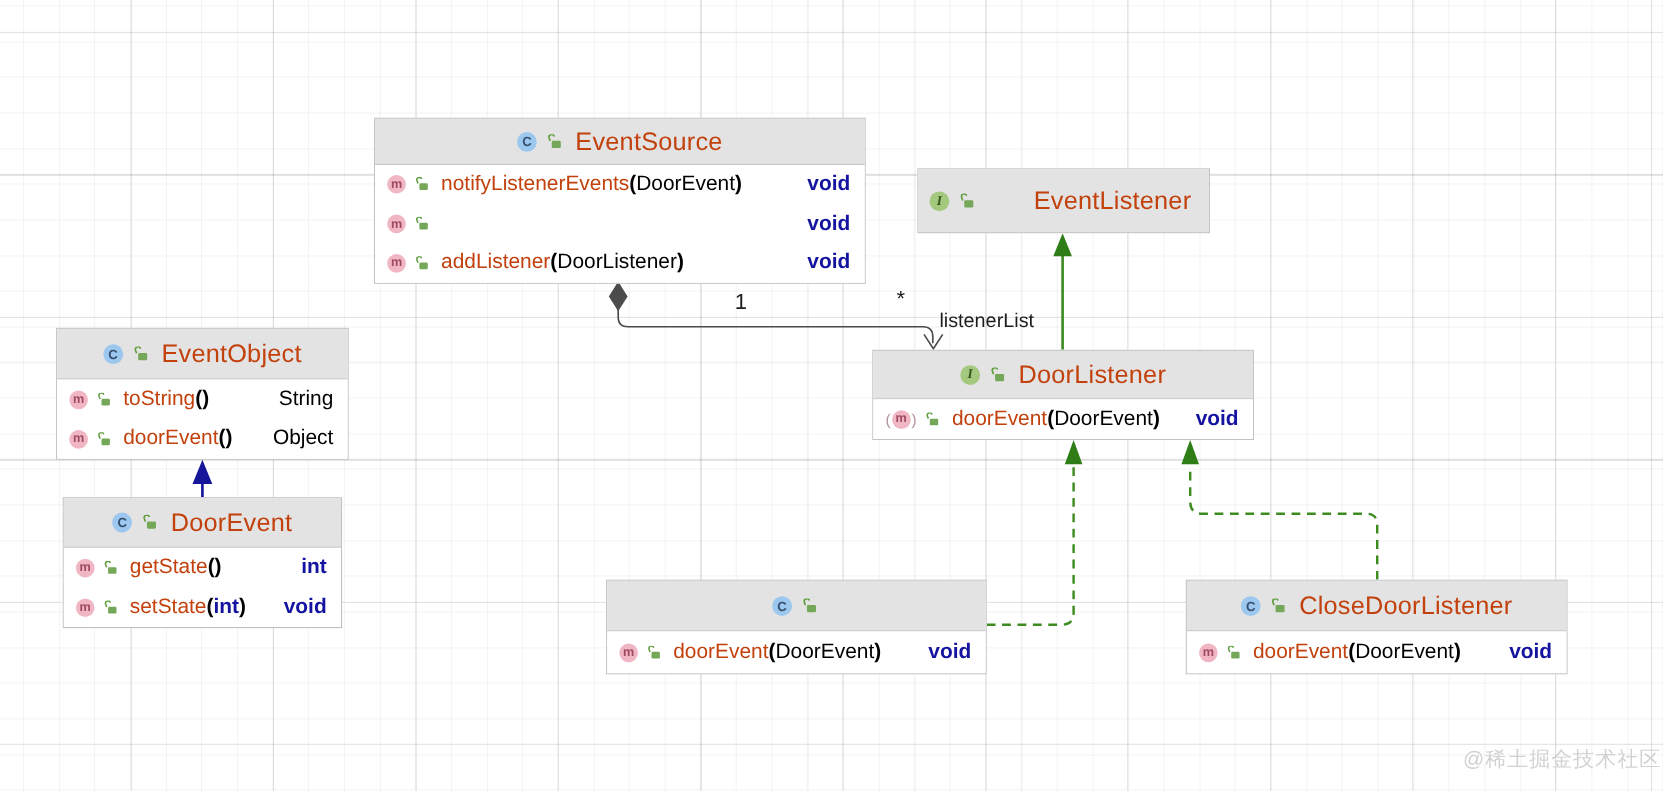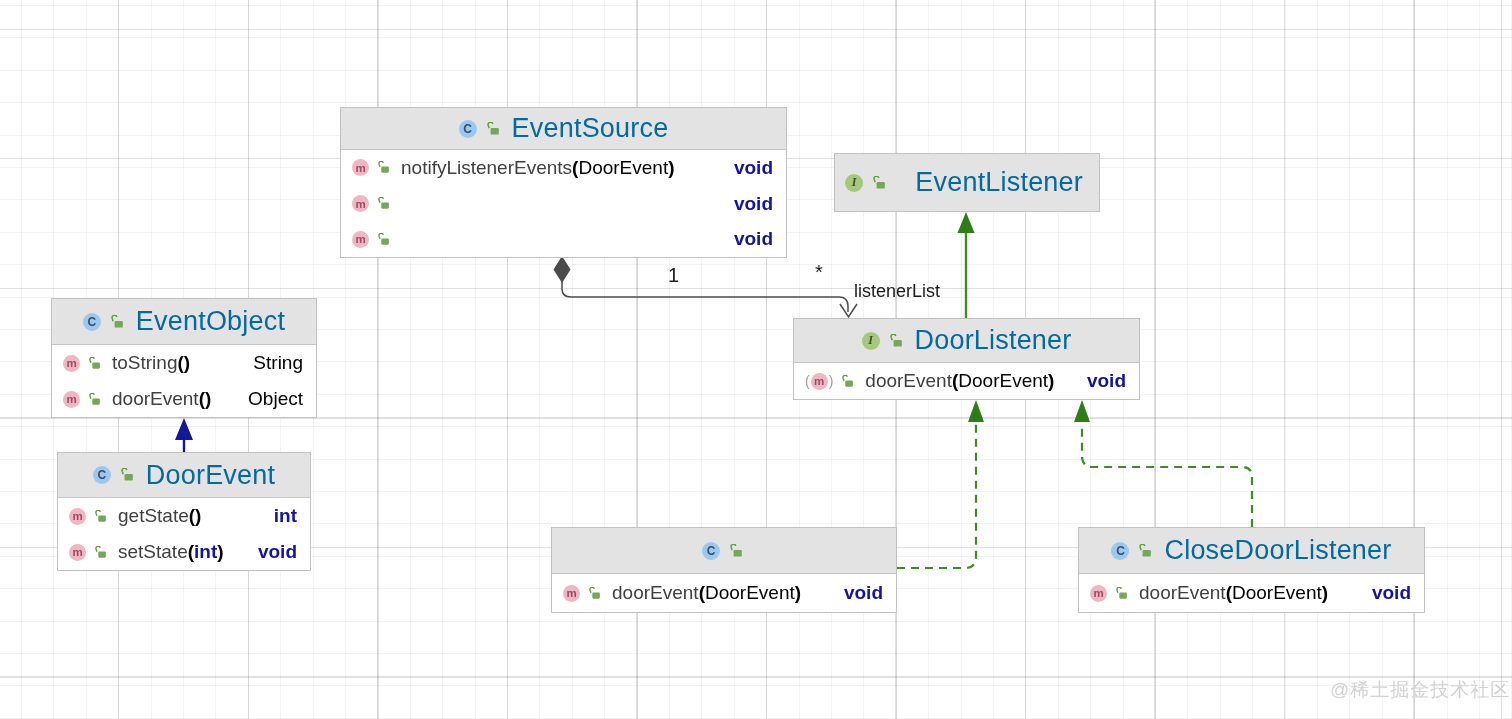--- a/index.html
+++ b/index.html
@@ -23,32 +23,32 @@
     display:flex;flex-direction:column;
   }
   .uml-header{
     background:#e3e3e3;
     border-bottom:1px solid #c6c6c6;
     display:flex;align-items:center;justify-content:center;
     gap:9px;box-sizing:border-box;padding:0 10px;
   }
   .uml-box.header-only .uml-header{border-bottom:none;height:100%;}
   .uml-title{
-    font-size:27px;color:#0369a1;letter-spacing:0.2px;white-space:nowrap;
+    font-size:23px;color:#c2410c;letter-spacing:0.2px;white-space:nowrap;
   }
   .uml-header.icons-left{justify-content:flex-start;position:relative;}
   .uml-header.icons-left .uml-title{flex:1;text-align:right;padding-right:6px;}
 
   .uml-row{
     flex:1;display:flex;align-items:center;
     padding:0 13px 0 11px;gap:8px;box-sizing:border-box;
     background:#fff;white-space:nowrap;
   }
   .sig{font-size:19px;color:#000;}
-  .mname{color:#404040;}
+  .mname{color:#c2410c;}
   .paren{font-weight:700;color:#000;}
   .mret{margin-left:auto;font-size:19px;}
   .t-prim{color:#1414a0;font-weight:700;}
   .t-plain{color:#000;font-weight:400;}
 
   .badge{
     display:inline-flex;align-items:center;justify-content:center;
     width:18px;height:18px;border-radius:50%;
     font-size:12px;font-weight:700;flex:0 0 auto;
   }
@@ -153,20 +153,21 @@
     <span class="mret t-prim">void</span>
   </div>
   <div class="uml-row">
     <span class="badge badge-method">m</span>
     <span class="lock">
         <svg width="13" height="13" viewBox="0 0 14 14">
           <path d="M3.2 6.2 L2.2 3.4 A2.4 2.4 0 0 1 6.8 2" fill="none" stroke="#5f9e3e" stroke-width="1.5"></path>
           <rect x="4.6" y="6" width="8.2" height="6.6" rx="1.2" fill="#74a757"></rect>
         </svg>
       </span>
+    <span class="sig"><span class="mname">addListener</span><span class="paren">(</span><span class="t-plain">DoorListener</span><span class="paren">)</span></span>
     <span class="mret t-prim">void</span>
   </div>
 </div>
 
 <div class="uml-box header-only" id="b-eventlistener">
   <div class="uml-header icons-left">
     <span class="badge badge-interface">I</span>
     <span class="lock">
         <svg width="14" height="14" viewBox="0 0 14 14">
           <path d="M3.2 6.2 L2.2 3.4 A2.4 2.4 0 0 1 6.8 2" fill="none" stroke="#5f9e3e" stroke-width="1.5"></path>

